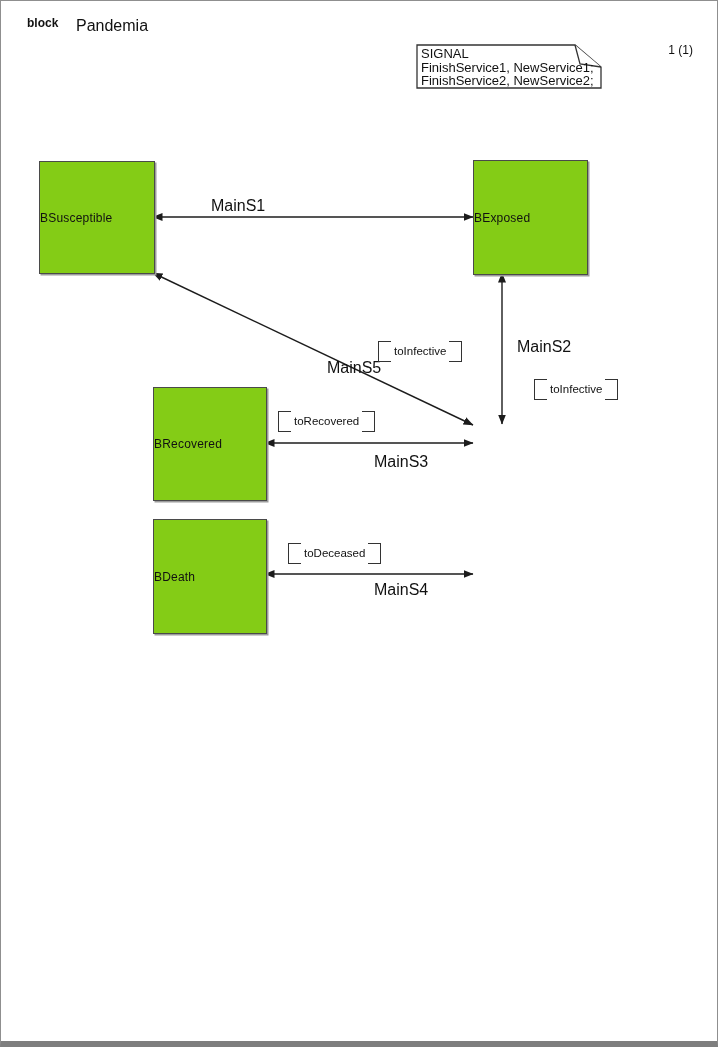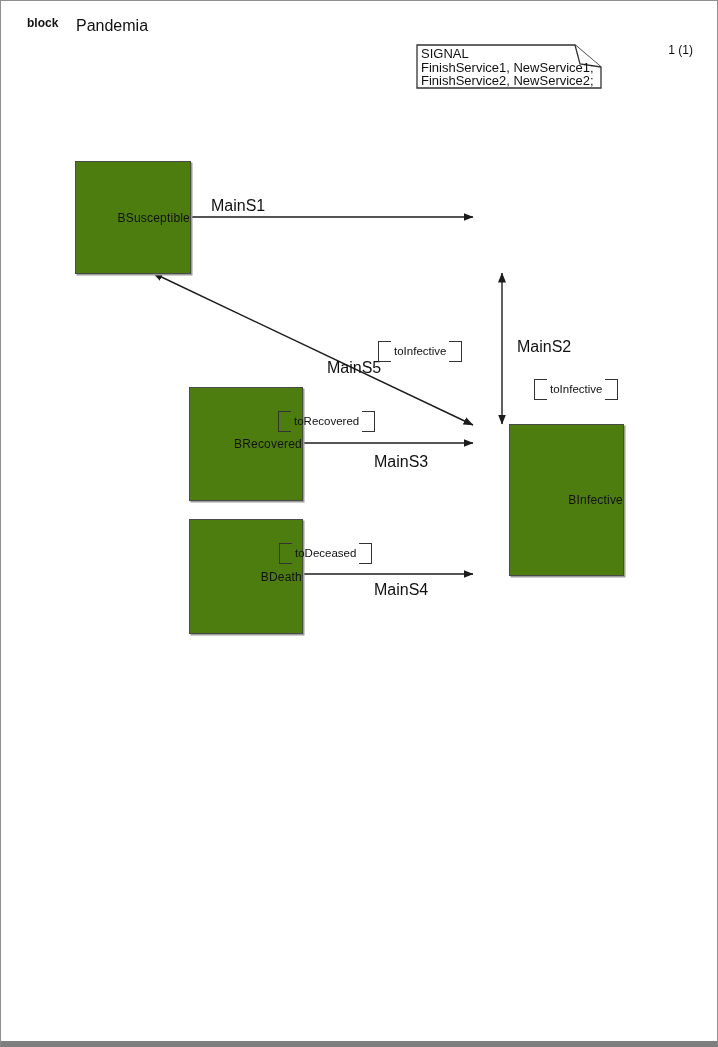--- a/index.html
+++ b/index.html
@@ -6,24 +6,24 @@
   .page{
     position:relative;width:716px;height:1040px;background:#ffffff;
     border-left:1px solid #8f8f8f;border-top:1px solid #8f8f8f;border-right:1px solid #8f8f8f;
     border-bottom:6px solid #7e7e7e;overflow:hidden;color:#111;text-decoration:underline;
   }
   .hdr-kind{position:absolute;left:26px;top:15px;font-size:12px;font-weight:bold;}
   .hdr-title{position:absolute;left:75px;top:16px;font-size:16px;}
   .hdr-page{position:absolute;right:24px;top:15px;font-size:12px;margin-top:27px;}
   .overlay{position:absolute;left:0;top:0;width:718px;height:1047px;}
   .block{
-    position:absolute;background:#4d7c0f;border:1.5px solid #4a4a4a;
+    position:absolute;background:#84cc16;border:1.5px solid #4a4a4a;
     box-shadow:1.5px 1.5px 0 #9c9c9c;
-    display:flex;align-items:center;justify-content:flex-end;
-    font-size:12px;letter-spacing:.2px;margin-left:36px;
+    display:flex;align-items:center;justify-content:flex-start;
+    font-size:12px;letter-spacing:.2px;
   }
   .b-susceptible{left:38px;top:160px;width:114px;height:111px;}
   .b-exposed{left:472px;top:159px;width:113px;height:113px;}
   .b-infective{left:472px;top:423px;width:113px;height:150px;}
   .b-recovered{left:152px;top:386px;width:112px;height:112px;}
   .b-death{left:152px;top:518px;width:112px;height:113px;}
   .chname{position:absolute;font-size:16px;white-space:nowrap;}
   .c1{left:210px;top:196px;}
   .c2{left:516px;top:337px;}
   .c3{left:373px;top:452px;}
@@ -34,21 +34,21 @@
     content:"";position:absolute;left:0;top:0;bottom:0;width:12px;
     border:1.5px solid #333;border-right:none;
   }
   .siglist::after{
     content:"";position:absolute;right:0;top:0;bottom:0;width:12px;
     border:1.5px solid #333;border-left:none;
   }
   .s1{left:230px;top:221px;}
   .s2{left:533px;top:378px;}
   .s3{left:277px;top:410px;}
-  .s4{left:278px;top:542px;}
+  .s4{left:287px;top:542px;}
   .s5{left:377px;top:340px;}
   .note-text{position:absolute;left:420px;top:46px;font-size:13px;line-height:13.5px;white-space:nowrap;}
 </style>
 </head>
 <body>
 
 <div class="page">
 
   <div class="hdr-kind">block</div>
   <div class="hdr-title">Pandemia</div>
@@ -77,22 +77,22 @@
 
   <div class="note-text">
     <div>SIGNAL</div>
     <div>FinishService1, NewService1;</div>
     <div>FinishService2, NewService2;</div>
   </div>
 
   <div class="block b-susceptible">
     <span>BSusceptible</span>
   </div>
-  <div class="block b-infective">
-    <span>BInfective</span>
+  <div class="block b-exposed">
+    <span>BExposed</span>
   </div>
   <div class="block b-death">
     <span>BDeath</span>
   </div>
   <div class="block b-recovered">
     <span>BRecovered</span>
   </div>
 
   <div class="chname c1">MainS1</div>
   <div class="chname c2">MainS2</div>

